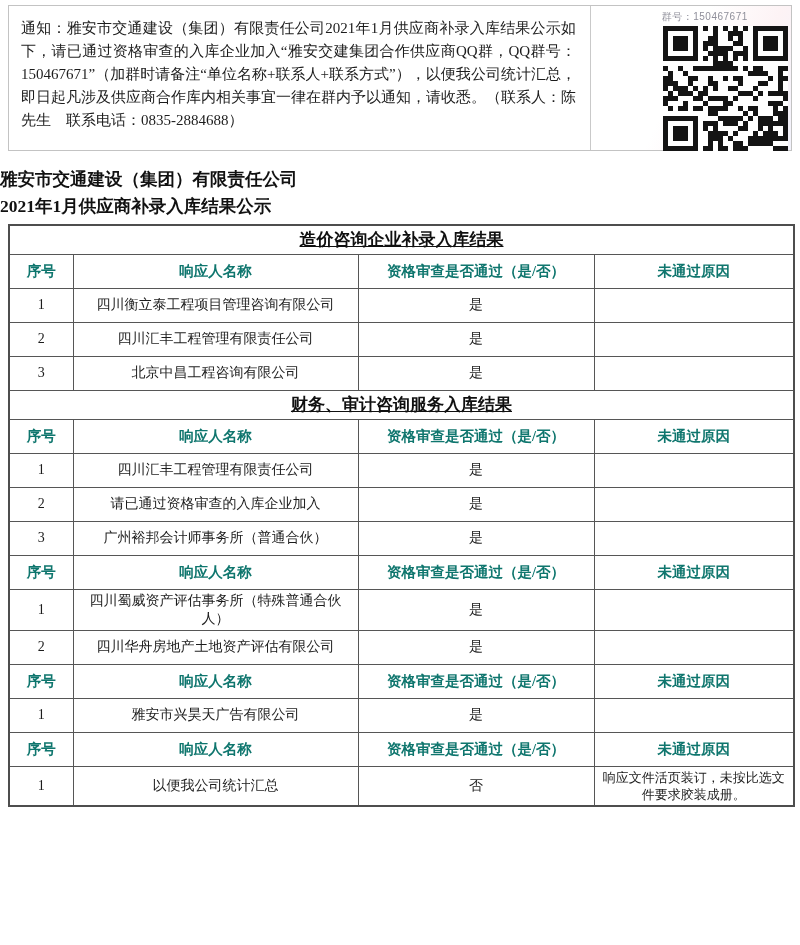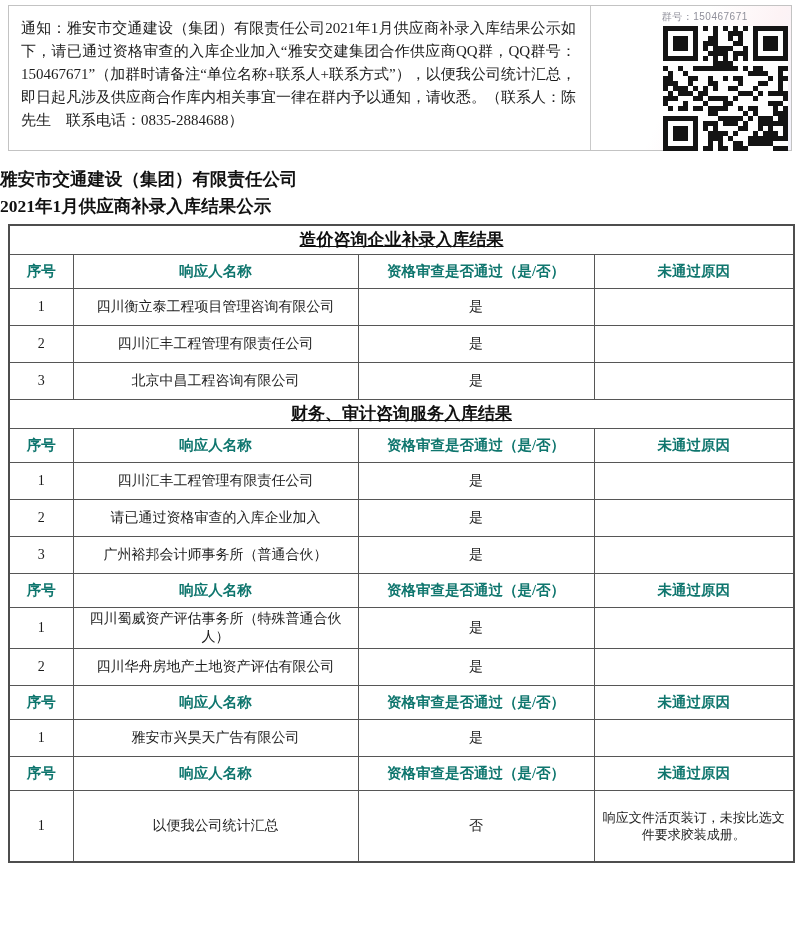--- a/index.html
+++ b/index.html
@@ -43,21 +43,21 @@
     border:1px solid #565656;text-align:center;vertical-align:middle;
     padding:2px 4px;box-sizing:border-box;overflow:hidden;
   }
   .col-seq{width:64px;}
   .col-name{width:285px;}
   .col-pass{width:236px;}
   .col-reason{width:200px;}
   tr.row-title td{font-weight:bold;font-size:17px;height:29px;color:#101010;text-decoration:underline;}
   tr.row-head  td{font-weight:bold;font-size:14.5px;height:34px;color:#0f766e;}
   tr.row-data  td{font-size:14px;height:34px;}
-  tr.row-data td.cell-reason{font-size:13px;line-height:17px;padding:18px 5px;}
+  tr.row-data td.cell-reason{font-size:13px;line-height:17px;padding:2px 5px;}
 </style>
 </head>
 <body>
 
 <div class="notice-wrap">
   <div class="notice-text">通知：雅安市交通建设（集团）有限责任公司2021年1月供应商补录入库结果公示如下，请已通过资格审查的入库企业加入“雅安交建集团合作供应商QQ群，QQ群号：150467671”（加群时请备注“单位名称+联系人+联系方式”），以便我公司统计汇总，即日起凡涉及供应商合作库内相关事宜一律在群内予以通知，请收悉。（联系人：陈先生　联系电话：0835-2884688）</div>
   <div class="qr-cell">
     <div class="qr-caption">群号：150467671</div>
     <div class="qr-box">
       <svg id="qr-svg" viewBox="0 0 25 25" xmlns="http://www.w3.org/2000/svg">

